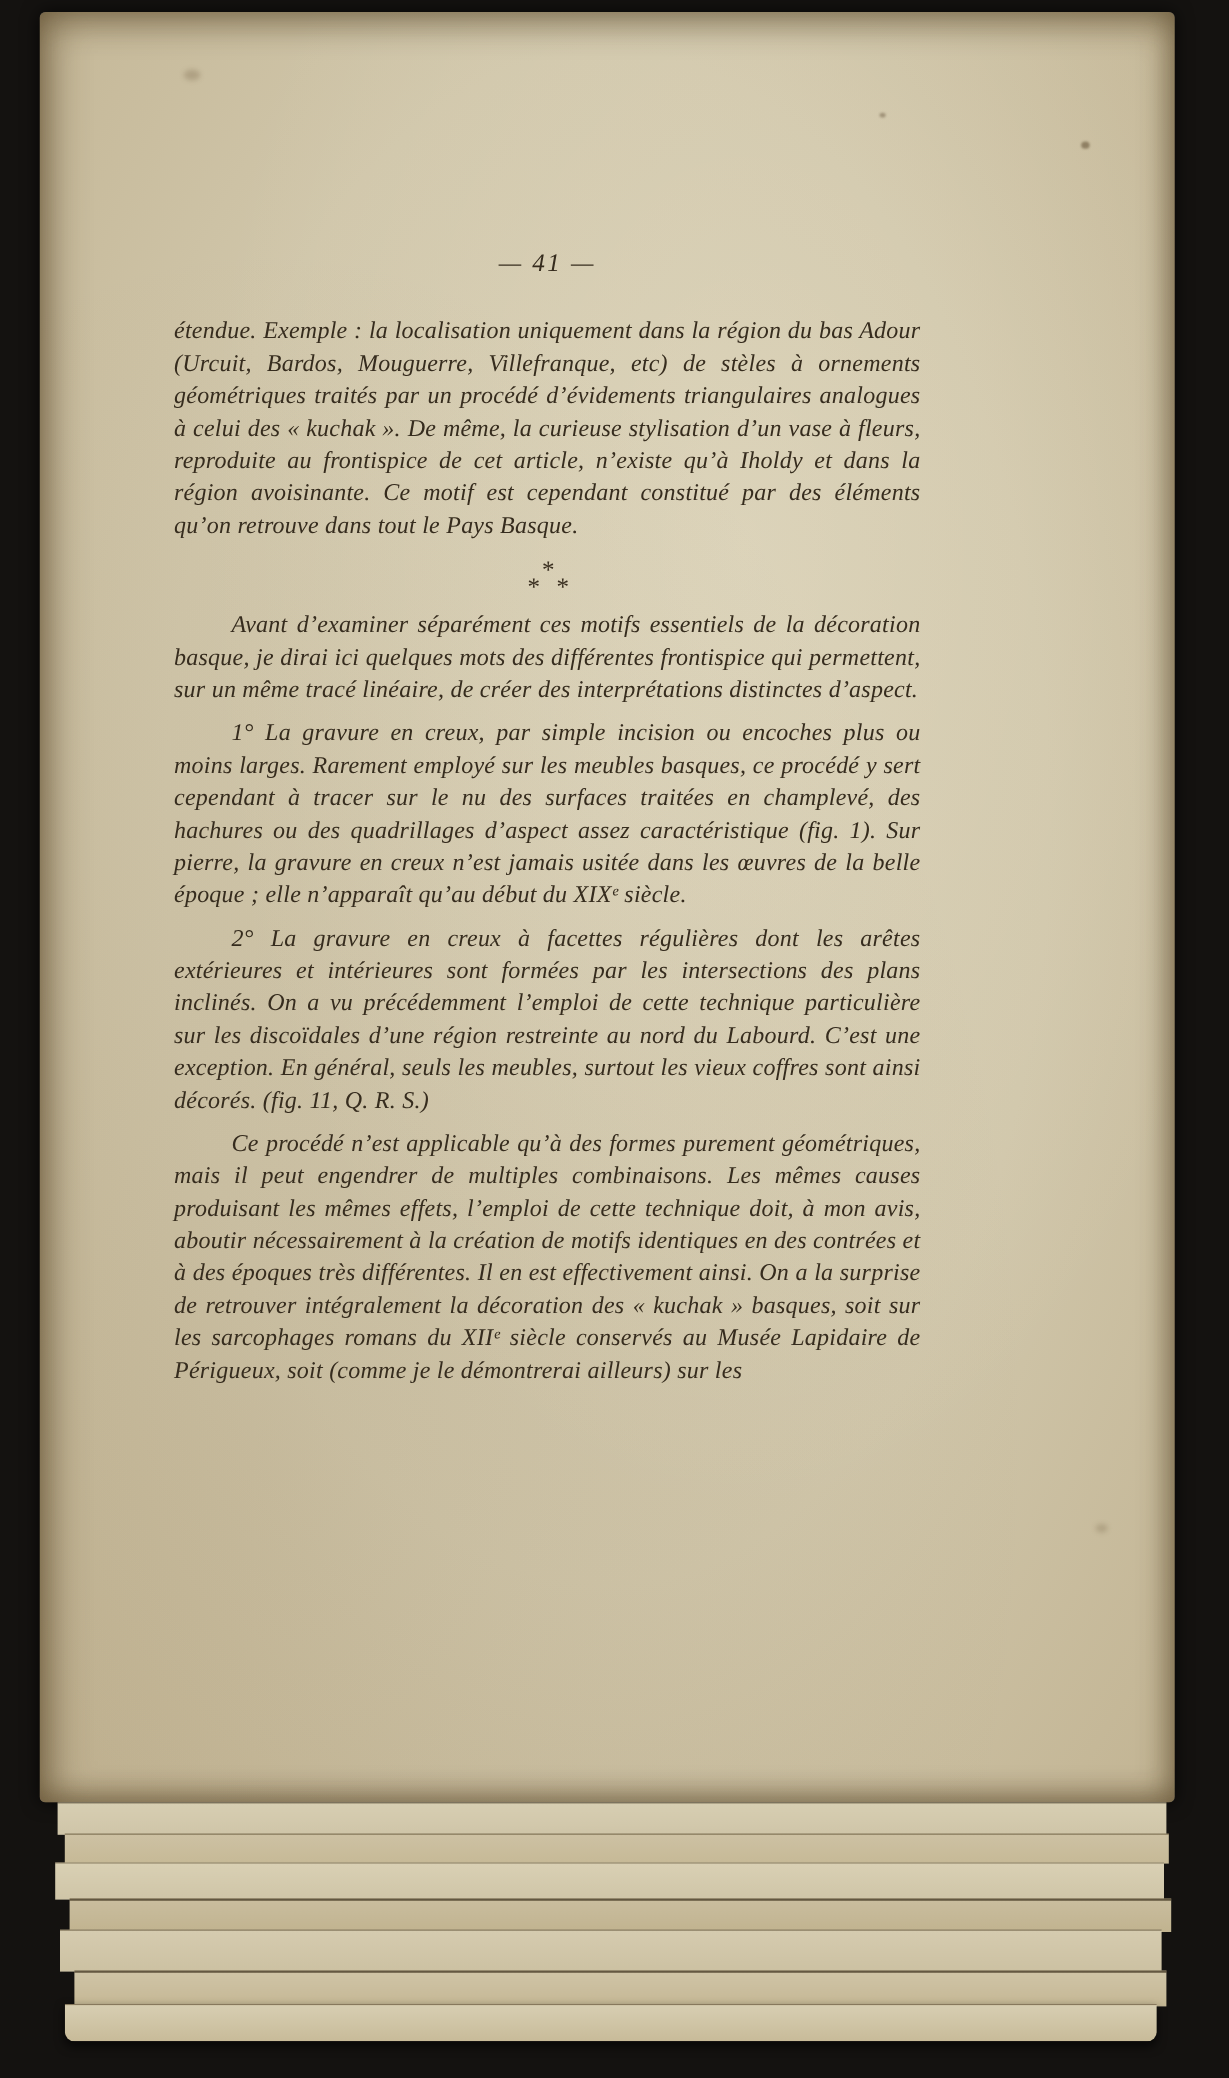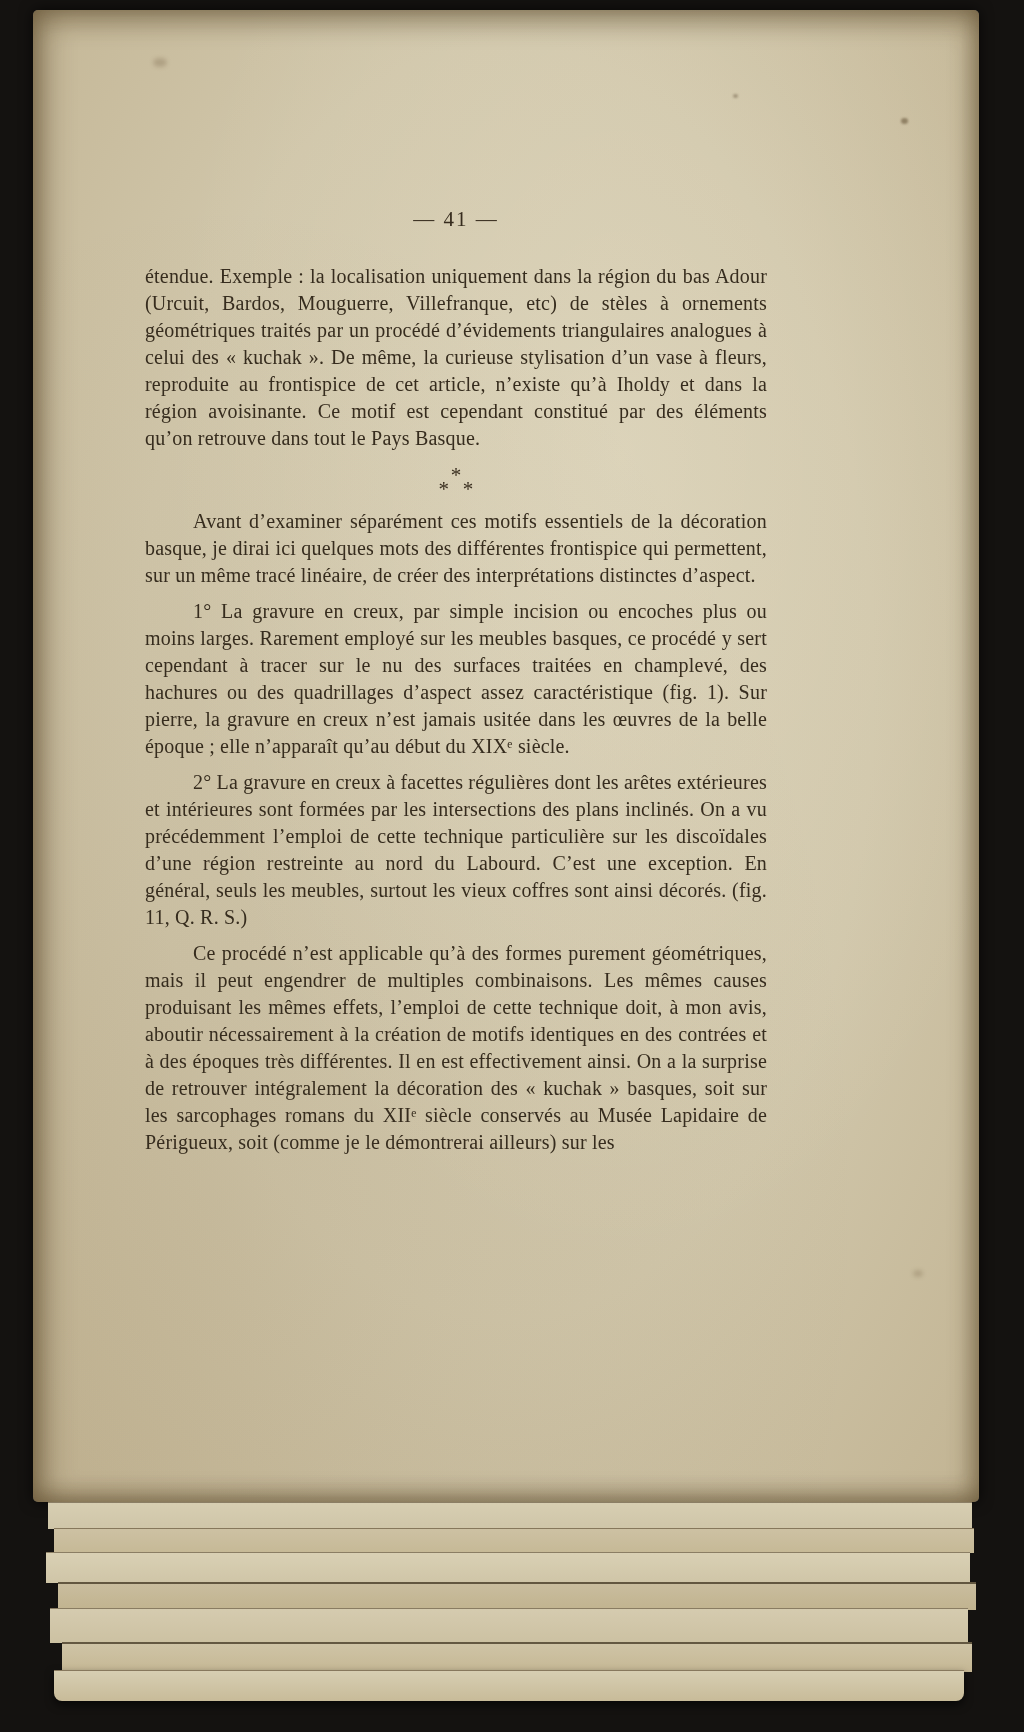--- a/index.html
+++ b/index.html
@@ -26,20 +26,21 @@
     background:
       radial-gradient(ellipse at 62% 30%, rgba(255,250,230,0.20) 0%, rgba(255,250,230,0) 55%),
       radial-gradient(ellipse at 20% 80%, rgba(120,95,55,0.10) 0%, rgba(120,95,55,0) 60%),
       radial-gradient(ellipse at 50% 45%, #d6cdb3 0%, #d0c6aa 55%, #c2b493 100%);
     box-shadow:
       inset 14px 0 28px rgba(70,50,20,0.35),
       inset -10px 0 22px rgba(70,50,20,0.28),
       inset 0 16px 24px rgba(70,50,20,0.22),
       inset 0 -10px 18px rgba(70,50,20,0.20),
       0 0 14px rgba(0,0,0,0.7);
+    font-style: italic;
   }
 
   .content {
     position: absolute;
     left: 112px;
     top: 0;
     width: 622px;
     padding-top: 196px;
     color: #362c1e;
     font-size: 20px;

